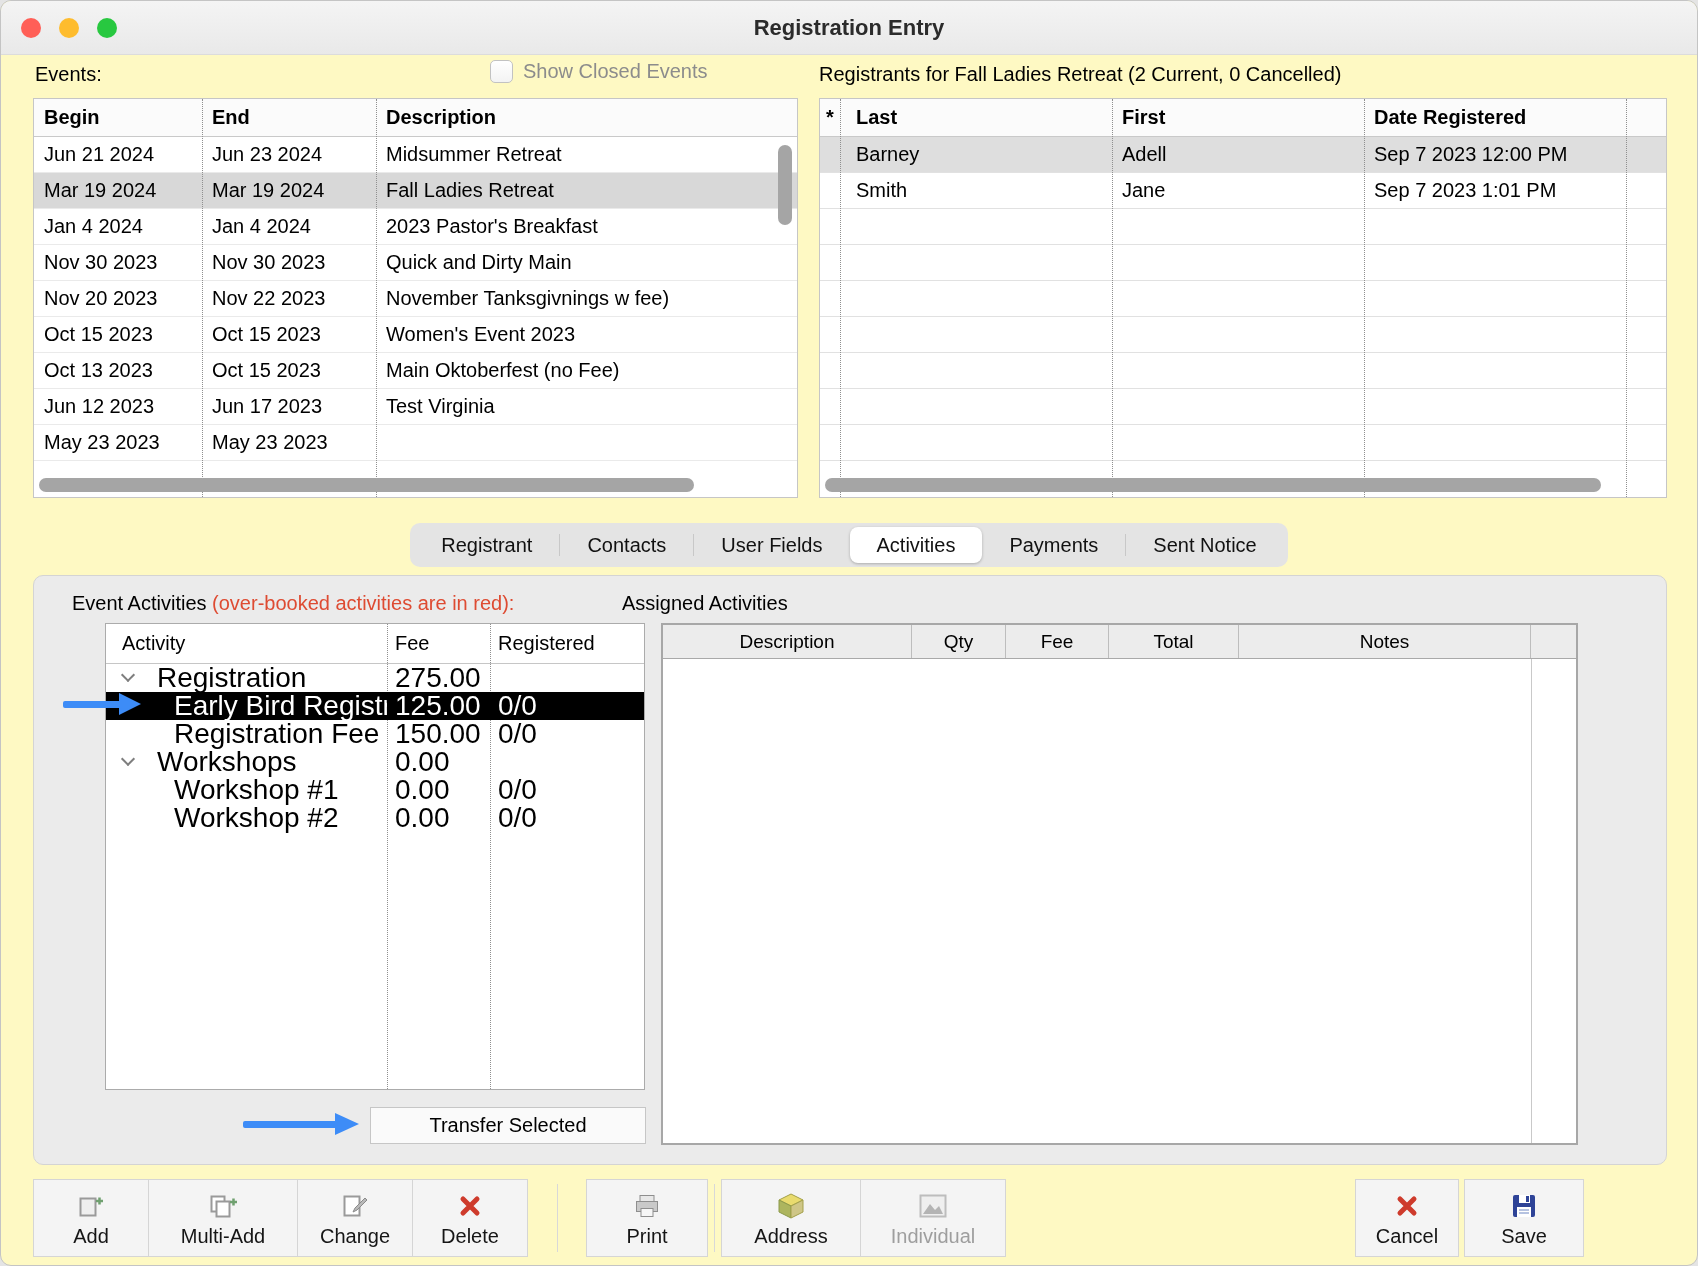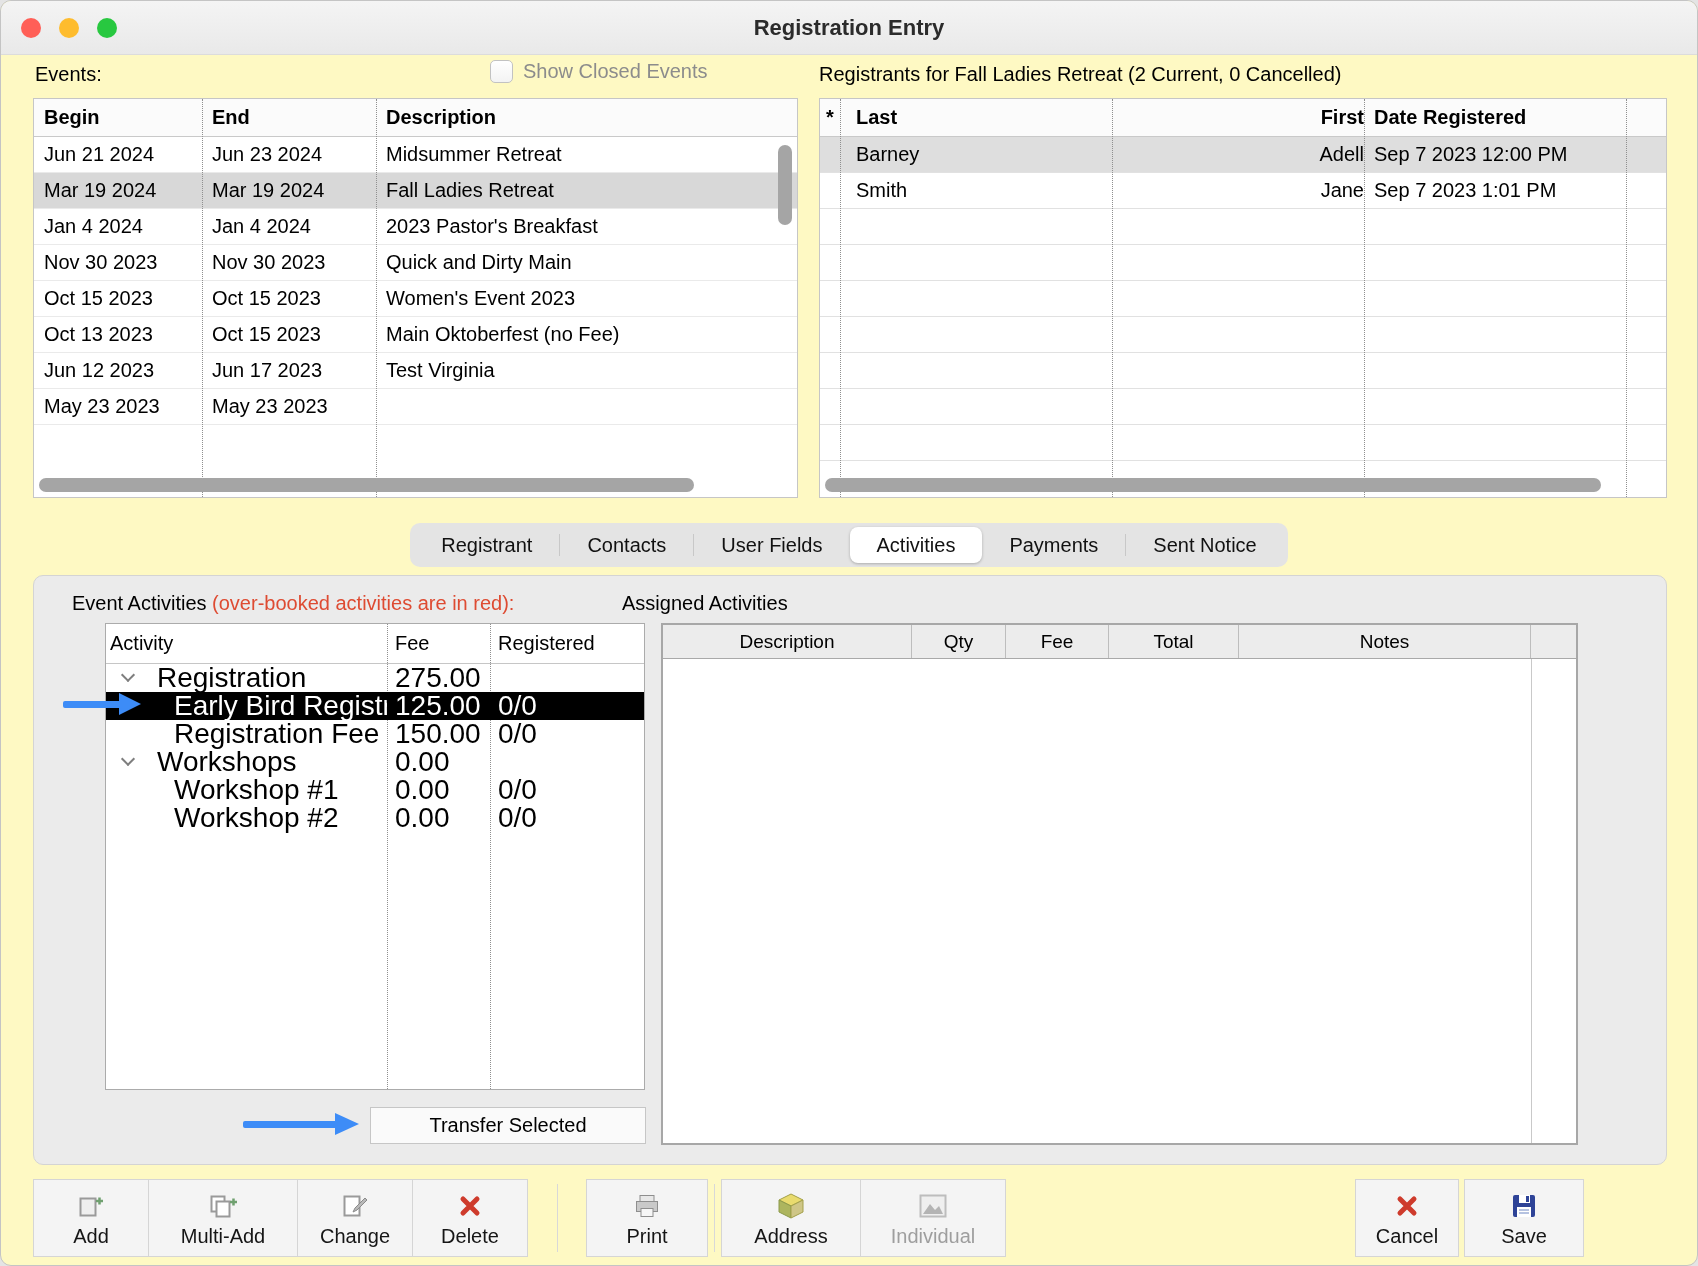--- a/index.html
+++ b/index.html
@@ -29,42 +29,42 @@
   .trow{display:flex;height:36px;align-items:center;font-size:20px;border-bottom:1px solid #EAEAEA;position:relative;z-index:1;}
   .trow.selected{background:#D8D8D8;}
   .rrow{display:flex;height:36px;align-items:center;font-size:20px;border-bottom:1px solid #E1E1E1;position:relative;z-index:1;}
   .rrow.selected{background:#DEDEDE;}
   .cell{padding-left:10px;white-space:nowrap;overflow:hidden;}
   .col-begin{width:168px;}
   .col-end{width:174px;}
   .col-desc{flex:1;}
   .col-star{width:20px;padding-left:6px;}
   .col-last{width:272px;padding-left:16px;}
-  .col-first{width:252px;text-align:right;}
+  .col-first{width:252px;}
   .col-date{flex:1;}
 
   .vsep{position:absolute;top:0;bottom:0;width:0;border-left:1px dotted #8F8F8F;z-index:2;}
   .vthumb{position:absolute;right:5px;top:46px;width:14px;height:80px;border-radius:7px;background:#A5A5A5;z-index:3;}
   .hthumb{position:absolute;left:5px;bottom:5px;height:14px;border-radius:7px;background:#A5A5A5;z-index:3;}
 
   .tabbar{position:absolute;left:0;right:0;top:522px;display:flex;justify-content:center;z-index:2;}
   .tabbar-inner{display:flex;align-items:center;background:#E4E4E4;border-radius:10px;height:44px;padding:0 4px;}
   .tab{font-size:20px;color:#111;padding:0 27px;height:36px;line-height:36px;border-radius:8px;white-space:nowrap;}
   .tab.active{background:#fff;box-shadow:0 1px 3px rgba(0,0,0,0.25);}
   .tab-sep{width:1px;height:22px;background:#C8C8C8;}
 
   .panel{position:absolute;left:32px;top:574px;width:1634px;height:590px;background:#EBEBEB;border:1px solid #D4D4D4;border-radius:10px;}
   .heading{position:absolute;top:16px;font-size:20px;white-space:nowrap;color:#000;}
   .heading-activities{left:38px;}
   .red-note{color:#DE4B32;}
   .heading-assigned{left:588px;}
 
   .acts-table{position:absolute;left:71px;top:47px;width:540px;height:467px;background:#fff;border:1px solid #ABABAB;}
   .acts-header{display:flex;height:40px;align-items:center;border-bottom:1px solid #C6C6C6;font-size:20px;position:relative;z-index:1;}
-  .acts-col-name{width:281px;padding-left:4px;}
+  .acts-col-name{width:281px;padding-left:16px;}
   .acts-col-fee{width:103px;padding-left:8px;}
   .acts-col-reg{flex:1;padding-left:8px;}
   .arow{display:flex;height:28px;align-items:center;font-size:28px;position:relative;z-index:1;}
   .arow.selected{background:#000;color:#fff;}
   .aname{width:281px;display:flex;align-items:center;white-space:nowrap;overflow:hidden;}
   .aname.child{padding-left:68px;}
   .afee{width:103px;padding-left:8px;white-space:nowrap;}
   .areg{flex:1;padding-left:8px;white-space:nowrap;}
   .chev{width:10px;height:10px;border-right:2px solid #7E7E7E;border-bottom:2px solid #7E7E7E;transform:rotate(45deg);margin:-6px 24px 0 17px;flex:none;}
   .acts-vsep{position:absolute;top:0;bottom:0;width:0;border-left:1px dotted #8F8F8F;z-index:0;}
@@ -130,20 +130,25 @@
     </div>
     <div class="trow">
       <div class="cell col-begin">Jan 4 2024</div>
       <div class="cell col-end">Jan 4 2024</div>
       <div class="cell col-desc">2023 Pastor's Breakfast</div>
     </div>
     <div class="trow">
       <div class="cell col-begin">Nov 30 2023</div>
       <div class="cell col-end">Nov 30 2023</div>
       <div class="cell col-desc">Quick and Dirty Main</div>
+    </div>
+    <div class="trow">
+      <div class="cell col-begin">Nov 20 2023</div>
+      <div class="cell col-end">Nov 22 2023</div>
+      <div class="cell col-desc">November Tanksgivnings w fee)</div>
     </div>
     <div class="trow">
       <div class="cell col-begin">Oct 15 2023</div>
       <div class="cell col-end">Oct 15 2023</div>
       <div class="cell col-desc">Women's Event 2023</div>
     </div>
     <div class="trow">
       <div class="cell col-begin">Oct 13 2023</div>
       <div class="cell col-end">Oct 15 2023</div>
       <div class="cell col-desc">Main Oktoberfest (no Fee)</div>

